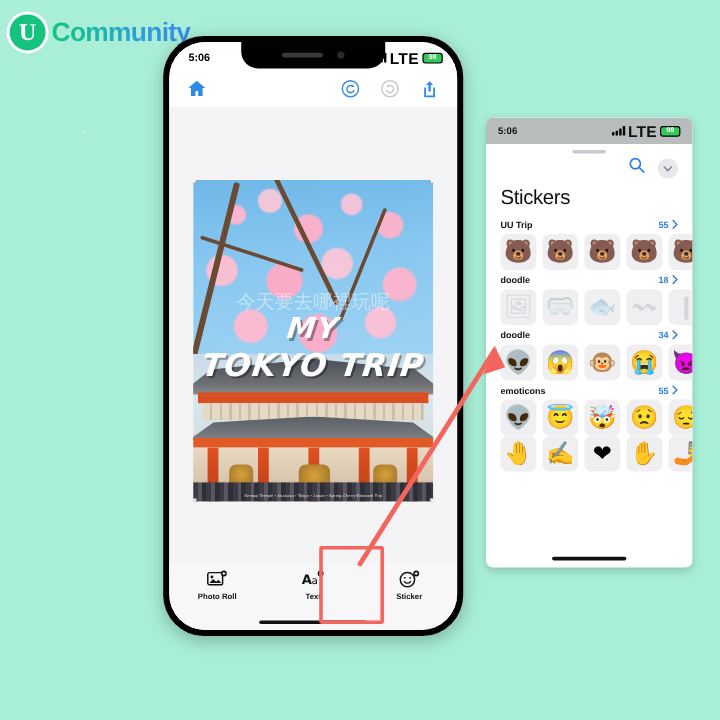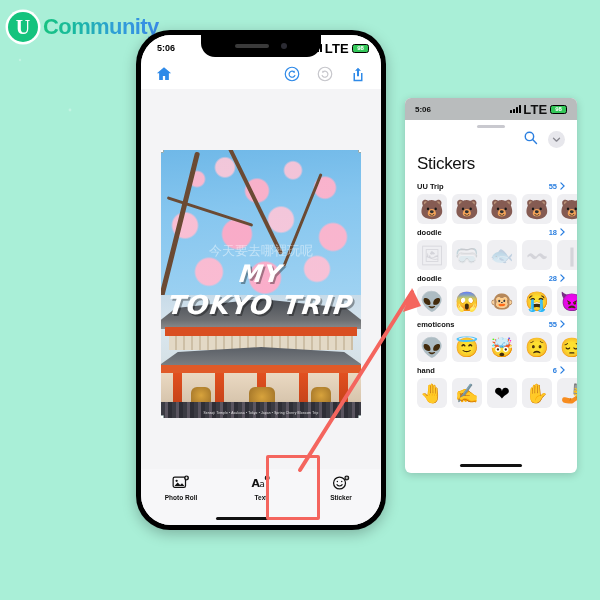--- a/index.html
+++ b/index.html
@@ -155,21 +155,21 @@
     position:absolute; left:50%; transform:translateX(-50%) skewX(-7deg);
     color:#fff; font-weight:700; font-style:italic;
     font-family:"DejaVu Sans", sans-serif;
     text-shadow: 2px 2px 0 rgba(0,0,0,.35);
     white-space:nowrap; letter-spacing:1px;
   }
   .my-text { top:110px; font-size:24px; }
   .tokyo-text { top:140px; font-size:26px; }
   .ghost-text {
     position:absolute; top:92px; left:50%; transform:translateX(-50%);
-    color:rgba(255,255,255,.45); font-size:13px; white-space:nowrap;
+    color:rgba(255,255,255,.45); font-size:16px; white-space:nowrap;
     font-family:Liberation Serif, serif;
   }
   .tiny-caption {
     position:absolute; bottom:3px; left:0; width:100%; text-align:center;
     font-size:3.2px; color:rgba(255,255,255,.85); letter-spacing:.2px;
   }
   .handle { position:absolute; width:5px; height:5px; background:#fff;
     border:1px solid #9aa; border-radius:1px; }
 
   .bottombar {
@@ -460,21 +460,21 @@
       <span class="cell faint">🖼</span>
       <span class="cell faint">🥽</span>
       <span class="cell faint">🐟</span>
       <span class="cell faint">〰</span>
       <span class="cell faint">❙</span>
     </div>
 
     <div class="sp-rowhead">
       <span class="name">doodle</span>
       <span class="cnt">
-        <span>28</span>
+        <span>34</span>
         <svg width="5" height="8" viewBox="0 0 6 10">
             <path d="M1 1l4 4-4 4" fill="none" stroke="#2b7fe0" stroke-width="1.5" stroke-linecap="round"></path>
           </svg>
       </span>
     </div>
     <div class="sp-row">
       <span class="cell">👽</span>
       <span class="cell">😱</span>
       <span class="cell">🐵</span>
       <span class="cell">😭</span>
@@ -491,29 +491,20 @@
       </span>
     </div>
     <div class="sp-row">
       <span class="cell">👽</span>
       <span class="cell">😇</span>
       <span class="cell">🤯</span>
       <span class="cell">😟</span>
       <span class="cell">😔</span>
     </div>
 
-    <div class="sp-rowhead">
-      <span class="name">hand</span>
-      <span class="cnt">
-        <span>6</span>
-        <svg width="5" height="8" viewBox="0 0 6 10">
-            <path d="M1 1l4 4-4 4" fill="none" stroke="#2b7fe0" stroke-width="1.5" stroke-linecap="round"></path>
-          </svg>
-      </span>
-    </div>
     <div class="sp-row">
       <span class="cell">🤚</span>
       <span class="cell">✍</span>
       <span class="cell">❤</span>
       <span class="cell">✋</span>
       <span class="cell">🤳</span>
     </div>
 
     <div class="sp-home"></div>
   </div>

